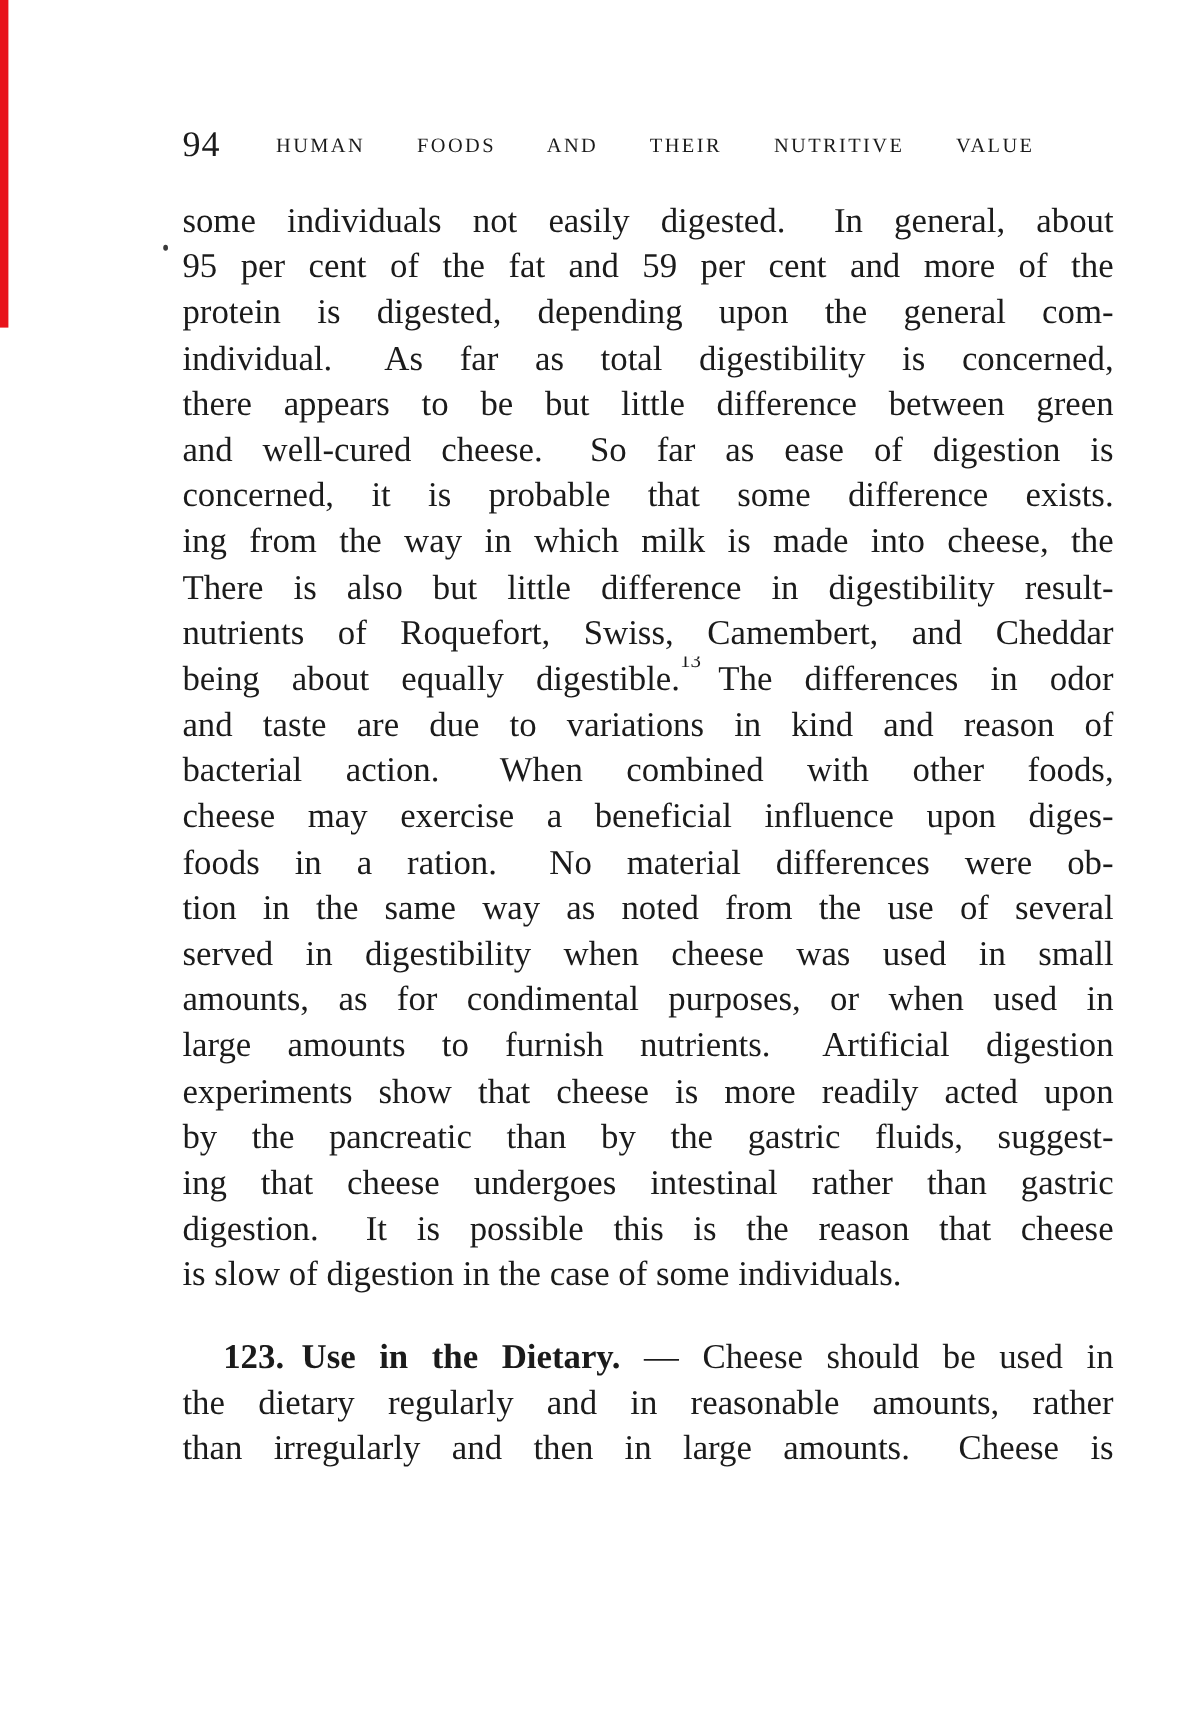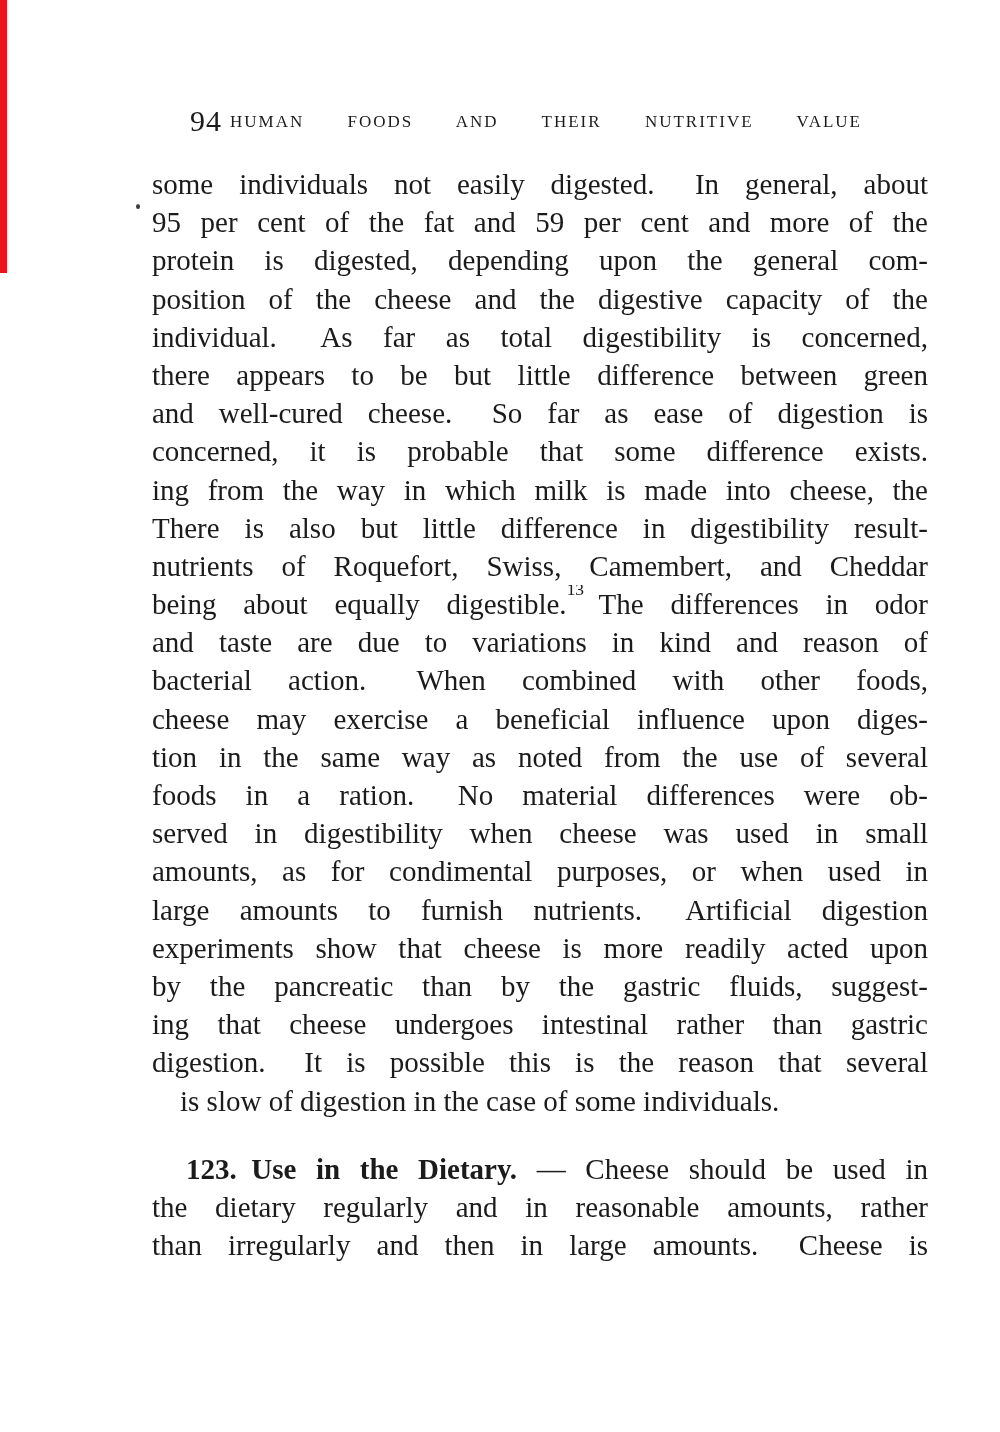--- a/index.html
+++ b/index.html
@@ -11,38 +11,38 @@
     color: #1b1b1b;
     overflow: hidden;
   }
   .red-strip {
     position: absolute; left: 0; top: 0;
     width: 7px; height: 273px;
     background: #e8131b;
   }
   .page-num {
     position: absolute; left: 152px; top: 103px;
-    font-size: 30px; line-height: 36px; letter-spacing: 1px; margin-left: 38px;
+    font-size: 30px; line-height: 36px; letter-spacing: 1px;
   }
   .running-title {
     position: absolute; left: 230px; top: 107px; width: 632px;
     font-size: 17px; line-height: 30px;
     letter-spacing: 2px; word-spacing: 4px;
     text-align: justify; text-align-last: justify;
     white-space: nowrap;
   }
   .body-col {
     position: absolute; left: 152px; top: 165px; width: 776px;
     font-size: 29px; line-height: 38.2px;
   }
   .line {
     text-align: justify; text-align-last: justify;
     height: 38.2px; overflow: hidden;
   }
-  .line.flush { text-align: left; text-align-last: left; margin-left: 28px; }
+  .line.flush { text-align: left; text-align-last: left; }
   .para2 { margin-top: 30px; }
   .para2 .first-line { text-indent: 34px; }
   .heading-bold { font-weight: bold; }
   sup.fnref {
     font-size: 0.60em;
     position: relative; top: -0.5em;
     line-height: 0;
   }
   .speck {
     position: absolute; left: 136px; top: 204px;
@@ -58,41 +58,40 @@
 <div class="running-title">HUMAN FOODS AND THEIR NUTRITIVE VALUE</div>
 
 <div class="speck"></div>
 
 <div class="body-col">
 
   <div class="para1">
     <div class="line">some individuals not easily digested.  In general, about</div>
     <div class="line">95 per cent of the fat and 59 per cent and more of the</div>
     <div class="line">protein is digested, depending upon the general com-</div>
-    <div class="line">position of the cheese and the digestive capacity of the</div>
     <div class="line">individual.  As far as total digestibility is concerned,</div>
     <div class="line">there appears to be but little difference between green</div>
     <div class="line">and well-cured cheese.  So far as ease of digestion is</div>
     <div class="line">concerned, it is probable that some difference exists.</div>
     <div class="line">ing from the way in which milk is made into cheese, the</div>
     <div class="line">There is also but little difference in digestibility result-</div>
     <div class="line">nutrients of Roquefort, Swiss, Camembert, and Cheddar</div>
     <div class="line"><span>being about equally digestible.</span><sup class="fnref">13</sup><span> The differences in odor</span></div>
     <div class="line">and taste are due to variations in kind and reason of</div>
     <div class="line">bacterial action.  When combined with other foods,</div>
     <div class="line">cheese may exercise a beneficial influence upon diges-</div>
+    <div class="line">foods in a ration.  No material differences were ob-</div>
     <div class="line">tion in the same way as noted from the use of several</div>
-    <div class="line">foods in a ration.  No material differences were ob-</div>
     <div class="line">served in digestibility when cheese was used in small</div>
     <div class="line">amounts, as for condimental purposes, or when used in</div>
     <div class="line">large amounts to furnish nutrients.  Artificial digestion</div>
     <div class="line">experiments show that cheese is more readily acted upon</div>
     <div class="line">by the pancreatic than by the gastric fluids, suggest-</div>
     <div class="line">ing that cheese undergoes intestinal rather than gastric</div>
-    <div class="line">digestion.  It is possible this is the reason that several</div>
+    <div class="line">digestion.  It is possible this is the reason that cheese</div>
     <div class="line flush">is slow of digestion in the case of some individuals.</div>
   </div>
 
   <div class="para2">
     <div class="line first-line"><span class="heading-bold">123. Use in the Dietary.</span><span> — Cheese should be used in</span></div>
     <div class="line">the dietary regularly and in reasonable amounts, rather</div>
     <div class="line">than irregularly and then in large amounts.  Cheese is</div>
   </div>
 
 </div>

